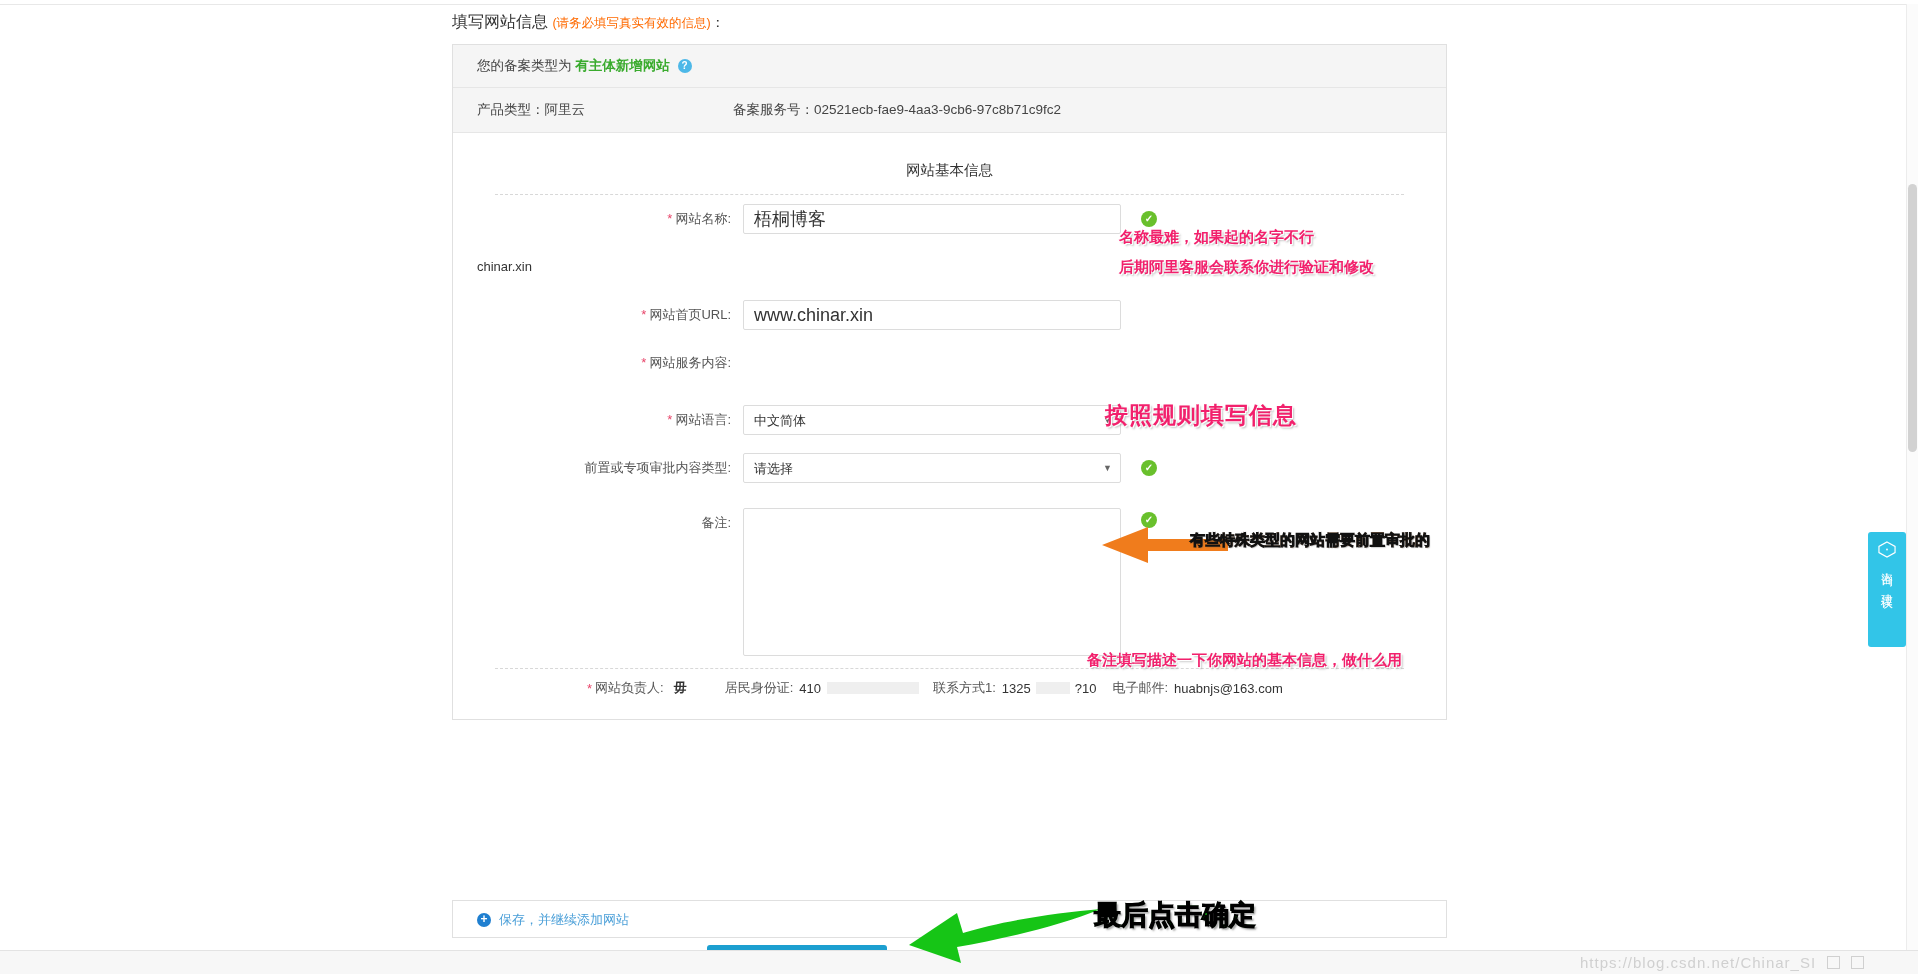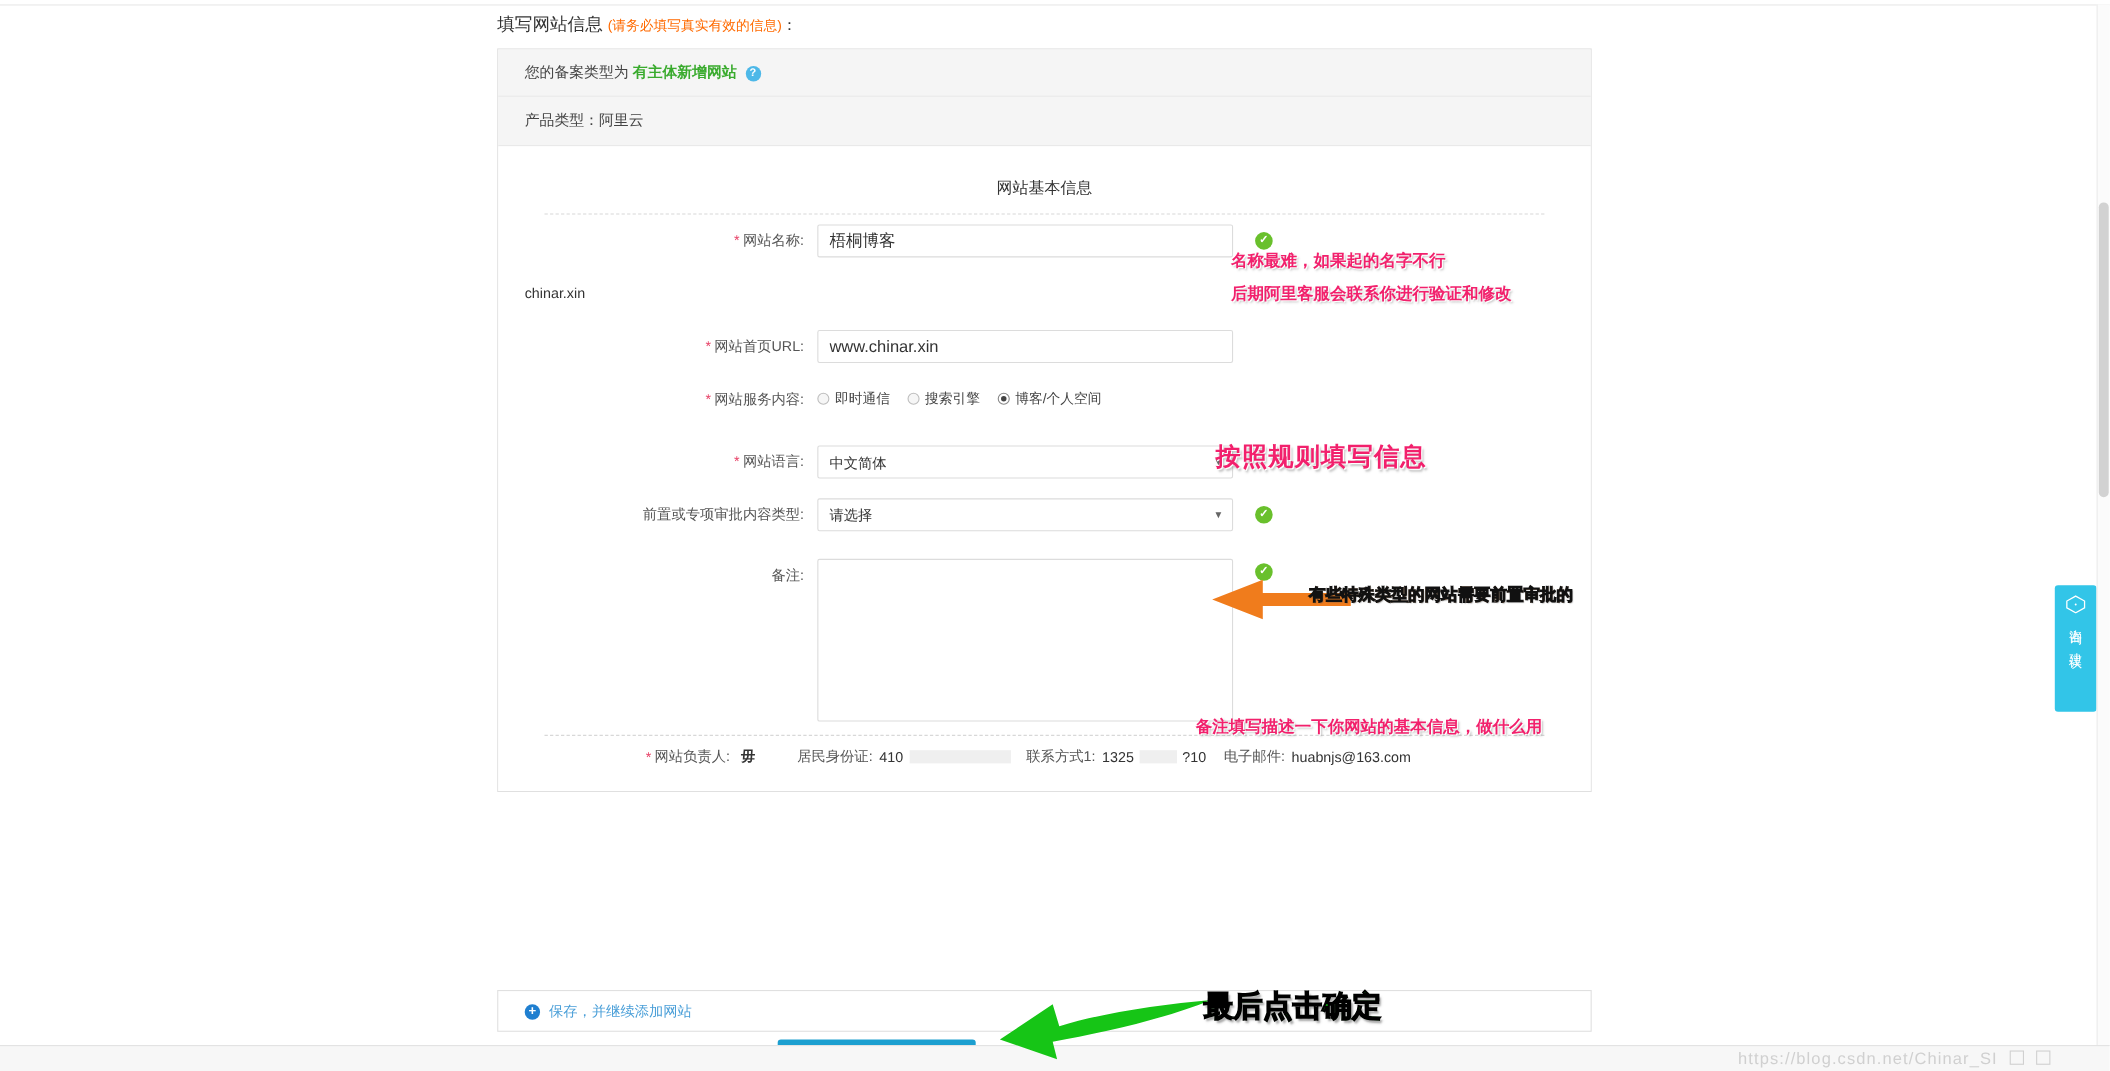--- a/index.html
+++ b/index.html
@@ -53,21 +53,21 @@
   .frow { display:flex; align-items:flex-start; padding:9px 0; }
   .flabel {
     width:266px; text-align:right; padding-right:12px;
     font-size:13px; color:#555; line-height:30px; white-space:nowrap;
   }
   .req { color:#e8456a; margin-right:3px; }
   .fctl { flex:1; position:relative; }
 
   .tbox {
     width:378px; height:30px; border:1px solid #dcdcdc; border-radius:2px;
-    background:#fff; padding:0 10px; font-size:15px; color:#333;
+    background:#fff; padding:0 10px; font-size:18px; color:#333;
     font-family:"Liberation Sans", sans-serif; outline:none;
   }
   .static-val { line-height:30px; font-size:13px; color:#333; }
 
   .sel-wrap { position:relative; width:378px; height:30px; }
   .sel {
     width:378px; height:30px; border:1px solid #dcdcdc; border-radius:2px;
     background:#fff; padding:0 26px 0 10px; font-size:13px; color:#333;
     line-height:30px; overflow:hidden; white-space:nowrap;
   }
@@ -180,20 +180,23 @@
 
     <div class="card-band">
       <span>您的备案类型为</span>
       <span class="band-strong">有主体新增网站</span>
       <span class="qmark">?</span>
     </div>
 
     <div class="card-band second">
       <div class="band-row">
         <div class="c1">产品类型：阿里云</div>
+        <div class="c2">
+          <span>备案服务号：</span><span>02521ecb-fae9-4aa3-9cb6-97c8b71c9fc2</span>
+        </div>
       </div>
     </div>
 
     <div class="card-body">
 
       <div class="block-title">网站基本信息</div>
       <div class="dashed"></div>
 
       <div class="frow">
         <div class="flabel">
@@ -218,34 +221,20 @@
         <div class="fctl">
           <input class="tbox" value="www.chinar.xin" style="">
         </div>
       </div>
 
       <div class="frow">
         <div class="flabel">
           <span class="req">*</span><span>网站服务内容:</span>
         </div>
         <div class="fctl">
-          <div class="radio-line">
-            <label class="ritem">
-              <span class="rdot"></span>
-              <span>即时通信</span>
-            </label>
-            <label class="ritem">
-              <span class="rdot"></span>
-              <span>搜索引擎</span>
-            </label>
-            <label class="ritem">
-              <span class="rdot on"></span>
-              <span>博客/个人空间</span>
-            </label>
-          </div>
         </div>
       </div>
 
       <div class="frow" style="padding-top:18px;">
         <div class="flabel">
           <span class="req">*</span><span>网站语言:</span>
         </div>
         <div class="fctl">
           <div class="sel-wrap">
             <div class="sel">中文简体</div>

